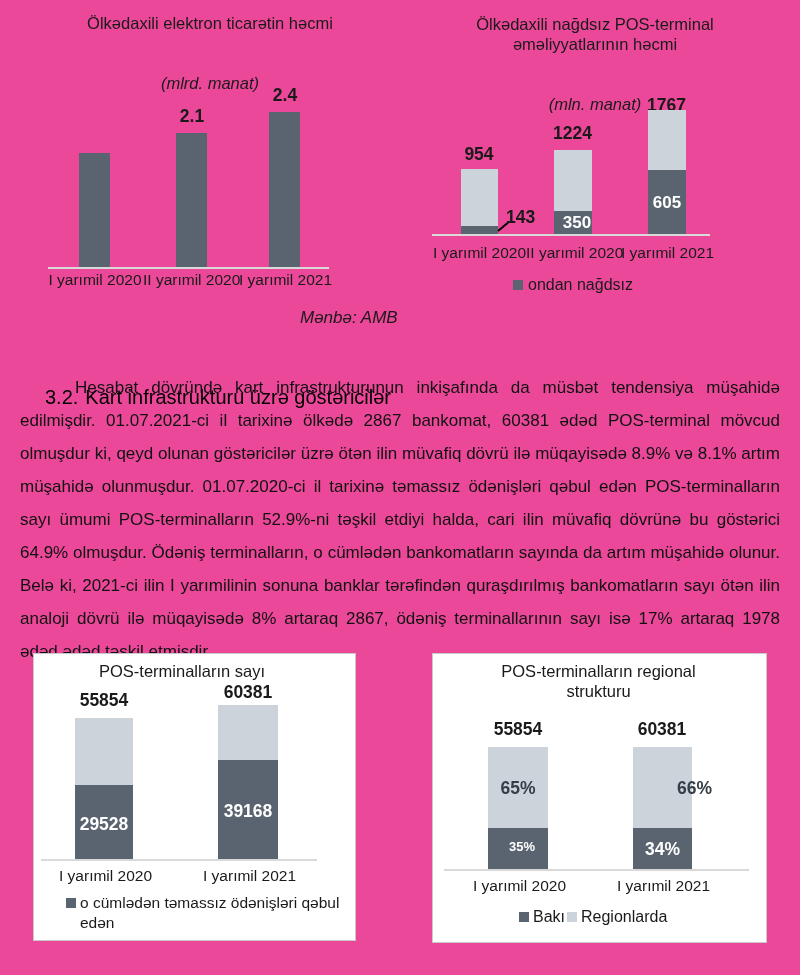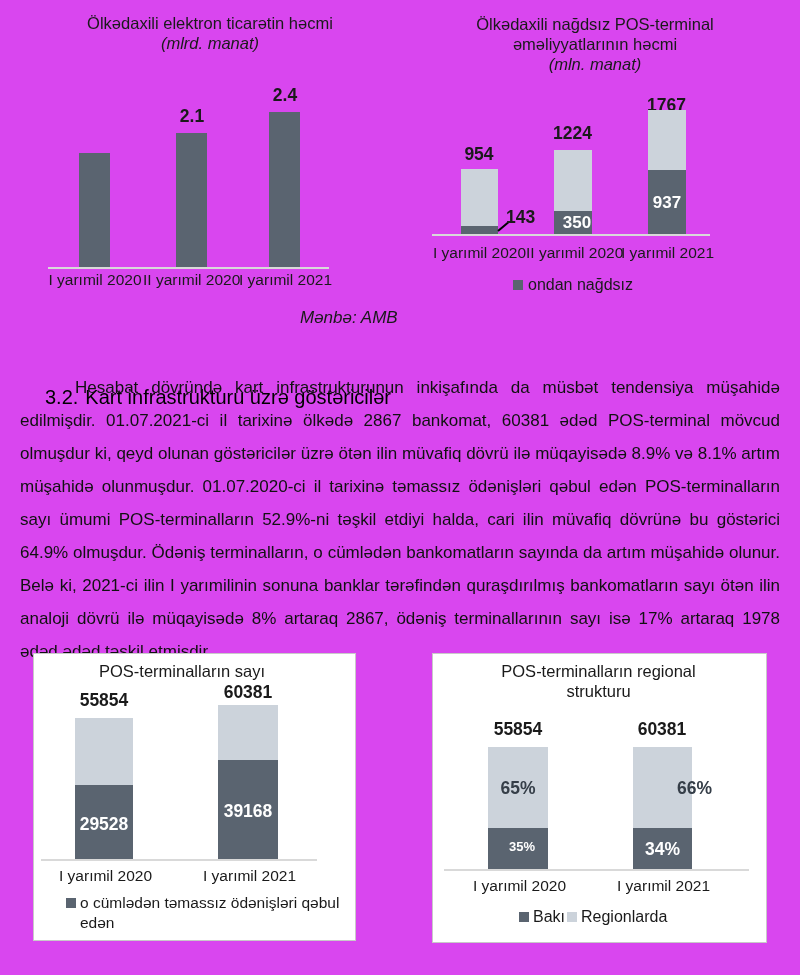--- a/index.html
+++ b/index.html
@@ -1,22 +1,22 @@
 <!DOCTYPE html>
 <html><head>
 <meta charset="utf-8">
 <style>
   html,body{margin:0;padding:0;background:#ffffff;}
   .page{
-    position:relative;width:800px;height:975px;background:#d946ef;overflow:hidden;
+    position:relative;width:800px;height:975px;background:#ec4899;overflow:hidden;
     font-family:"Liberation Sans","DejaVu Sans",sans-serif;color:#000;
   }
   .abs{position:absolute;}
   .ctitle{font-size:16.5px;text-align:center;line-height:20px;color:#1a1a1a;}
-  .csub{font-size:16.5px;font-style:italic;text-align:center;line-height:20px;color:#1a1a1a;}
+  .csub{font-size:16.5px;font-style:italic;text-align:center;line-height:20px;color:#1a1a1a;margin-top:40px;}
   .num{font-size:17.5px;font-weight:bold;text-align:center;color:#1a1a1a;}
   .num-in{font-size:17px;font-weight:bold;text-align:center;color:#ffffff;}
   .num-dk{font-size:17.5px;font-weight:bold;text-align:center;color:#353e48;}
   .cat{font-size:15.5px;text-align:center;white-space:nowrap;color:#1a1a1a;}
   .bar-dark{background:#5a6470;}
   .bar-light{background:#ccd3db;}
   .axis{background:#d9d9d9;height:2px;}
   .legend-sq{width:10px;height:10px;}
   .legend-txt{font-size:16px;color:#1a1a1a;}
   .chart-box{border:1px solid #c9c9c9;background:#fff;}
@@ -67,21 +67,21 @@
 
     <div class="abs bar-light" style="left:554px;top:150px;width:38px;height:61px;"></div>
     <div class="abs bar-dark" style="left:554px;top:211px;width:38px;height:24px;"></div>
 
     <div class="abs bar-light" style="left:648px;top:110px;width:38px;height:60px;"></div>
     <div class="abs bar-dark" style="left:648px;top:170px;width:38px;height:65px;"></div>
 
     <div class="abs callout" style="left:498px;top:230px;width:14px;"></div>
     <div class="abs num" style="left:506px;top:207px;width:44px;text-align:left;">143</div>
     <div class="abs num-in" style="left:554px;top:213px;width:46px;">350</div>
-    <div class="abs num-in" style="left:648px;top:193px;width:38px;">937</div>
+    <div class="abs num-in" style="left:648px;top:193px;width:38px;">605</div>
 
     <div class="abs axis" style="left:432px;top:234px;width:278px;"></div>
 
     <div class="abs cat" style="left:432px;top:244px;width:95px;">I yarımil 2020</div>
     <div class="abs cat" style="left:526px;top:244px;width:95px;">II yarımil 2020</div>
     <div class="abs cat" style="left:621px;top:244px;width:92px;">I yarımil 2021</div>
 
     <div class="abs legend-sq bar-dark" style="left:513px;top:280px;"></div>
     <div class="abs legend-txt" style="left:528px;top:276px;">ondan nağdsız</div>
   </div>

